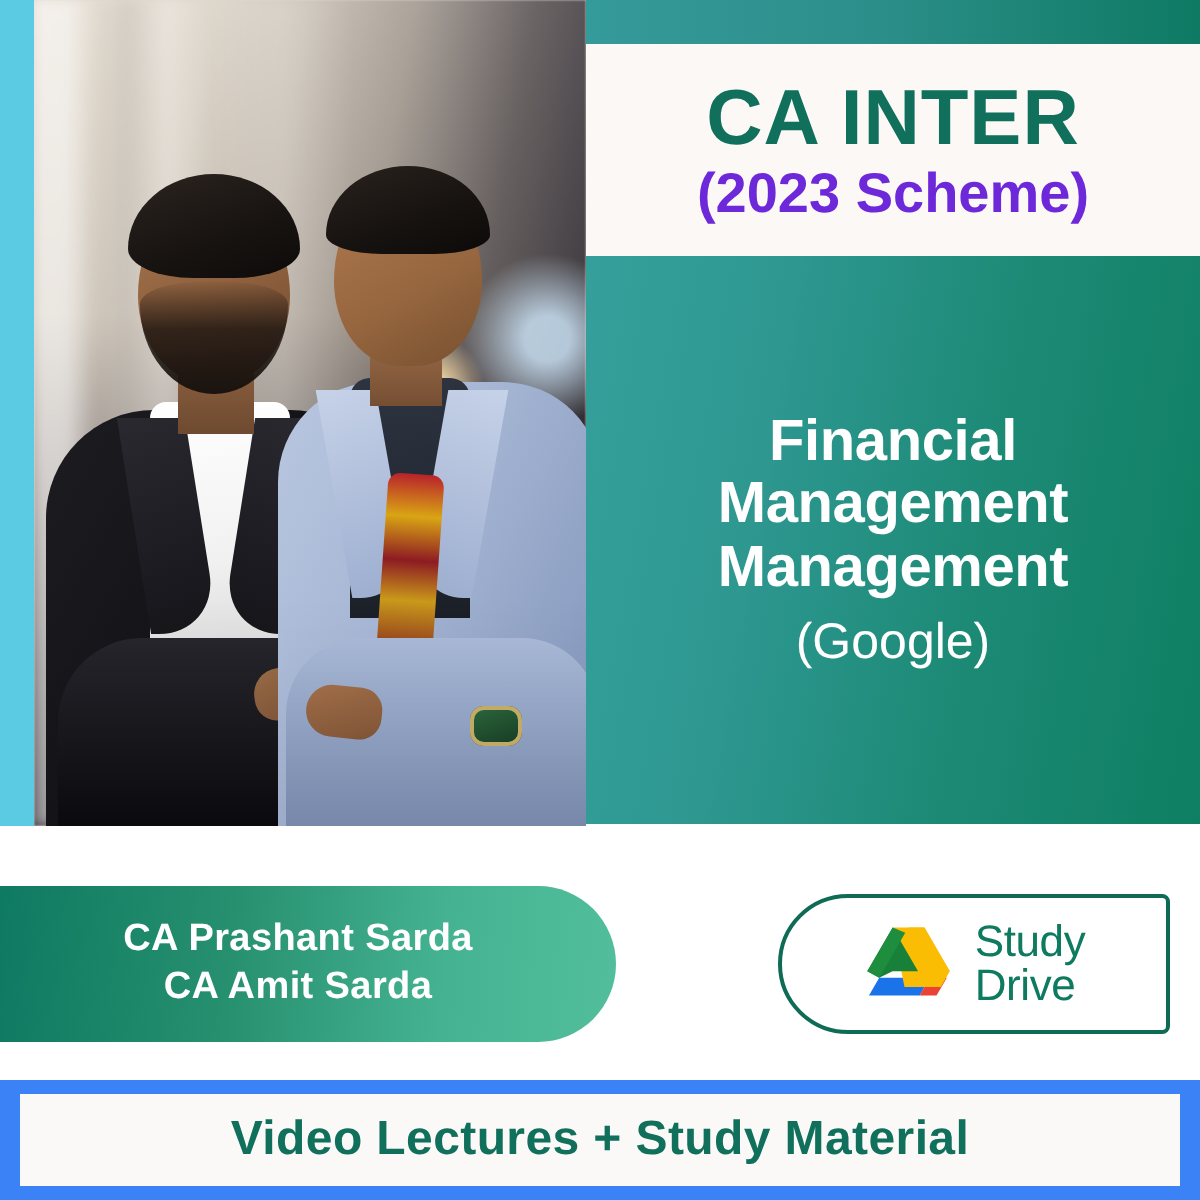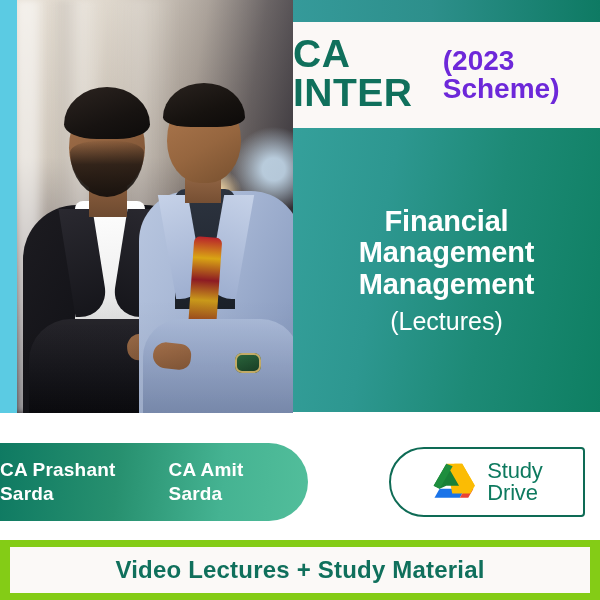--- a/index.html
+++ b/index.html
@@ -198,21 +198,21 @@
     left: 293px; top: 0;
     width: 307px; height: 22px;
     background: linear-gradient(90deg, #359a9a 0%, #2d8f8b 45%, #0e7a63 100%);
   }
   .header-white {
     position: absolute;
     left: 293px; top: 22px;
     width: 307px; height: 106px;
     background: #fbf8f6;
     display: flex;
-    flex-direction: row;
+    flex-direction: column;
     align-items: center;
     justify-content: center;
   }
   .exam-title {
     color: #10705C;
     font-size: 39px;
     font-weight: 700;
     letter-spacing: 0.5px;
     line-height: 1;
     margin: 0 0 4px 0;
@@ -257,21 +257,21 @@
   }
 
   
   .faculty-pill {
     position: absolute;
     left: 0; top: 443px;
     width: 308px; height: 78px;
     background: linear-gradient(95deg, #0F7A62 0%, #27906F 38%, #45B392 72%, #52BE9B 100%);
     border-radius: 0 44px 44px 0;
     display: flex;
-    flex-direction: row;
+    flex-direction: column;
     align-items: center;
     justify-content: center;
     box-sizing: border-box;
     padding-right: 10px;
   }
   .faculty-name {
     color: #ffffff;
     font-size: 19px;
     font-weight: 700;
     line-height: 1.25;
@@ -300,21 +300,21 @@
     line-height: 1.02;
     letter-spacing: -0.2px;
   }
   .gdrive-text span { display: block; }
 
   
   .bottom-banner {
     position: absolute;
     left: 0; top: 540px;
     width: 600px; height: 60px;
-    background: #84cc16;
+    background: #3b82f6;
     display: flex;
     align-items: center;
     justify-content: flex-start;
     box-sizing: border-box;
     padding: 7px 10px;
   }
   .bottom-banner-inner {
     width: 100%;
     height: 100%;
     background: #fbf9f7;
@@ -375,21 +375,21 @@
     <div class="exam-title">CA INTER</div>
     <div class="exam-scheme">(2023 Scheme)</div>
   </div>
 
   <div class="teal-panel">
     <div class="subject-title">
       <span class="ln">Financial</span>
       <span class="ln">Management</span>
       <span class="ln">Management</span>
     </div>
-    <div class="subject-variant">(Lectures)</div>
+    <div class="subject-variant">(Google)</div>
   </div>
 
   <div class="faculty-pill">
     <div class="faculty-name">CA Prashant Sarda</div>
     <div class="faculty-name">CA Amit Sarda</div>
   </div>
 
   <div class="gdrive-badge">
     <svg class="gdrive-logo" viewBox="0 0 87 76">
       <path d="M6.6 66.85 L16.3 50.0 L64.2 50.0 L54.5 66.85 Z" fill="#1A73E8"></path>

